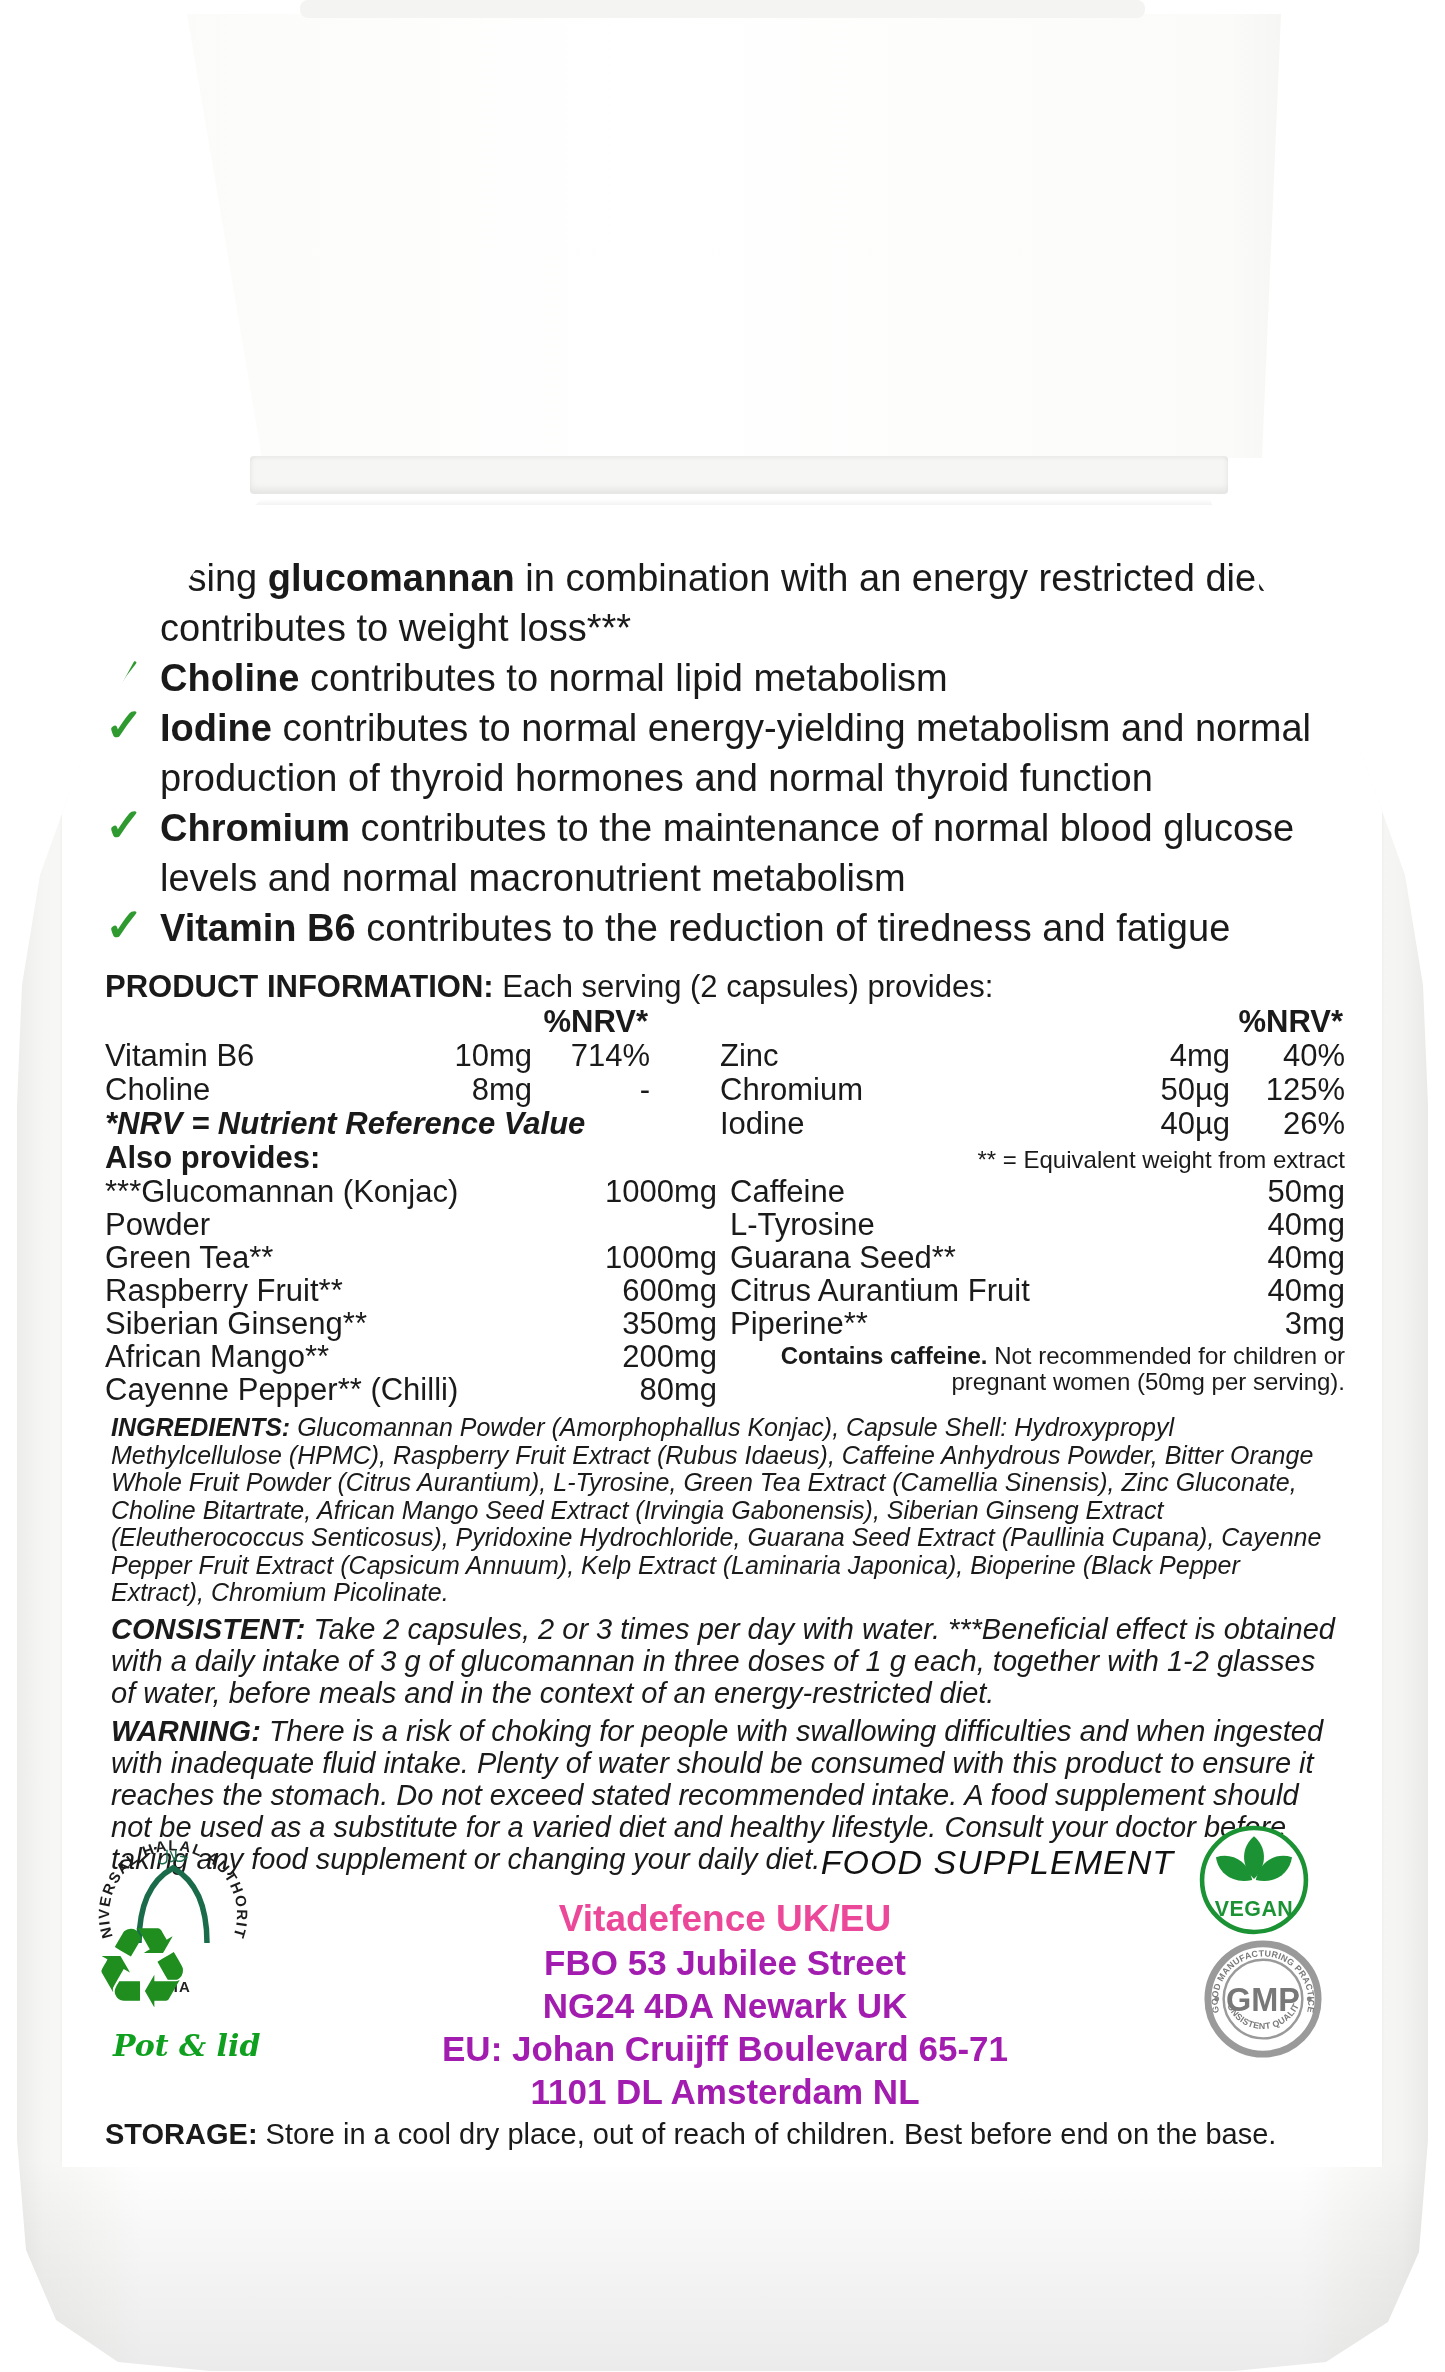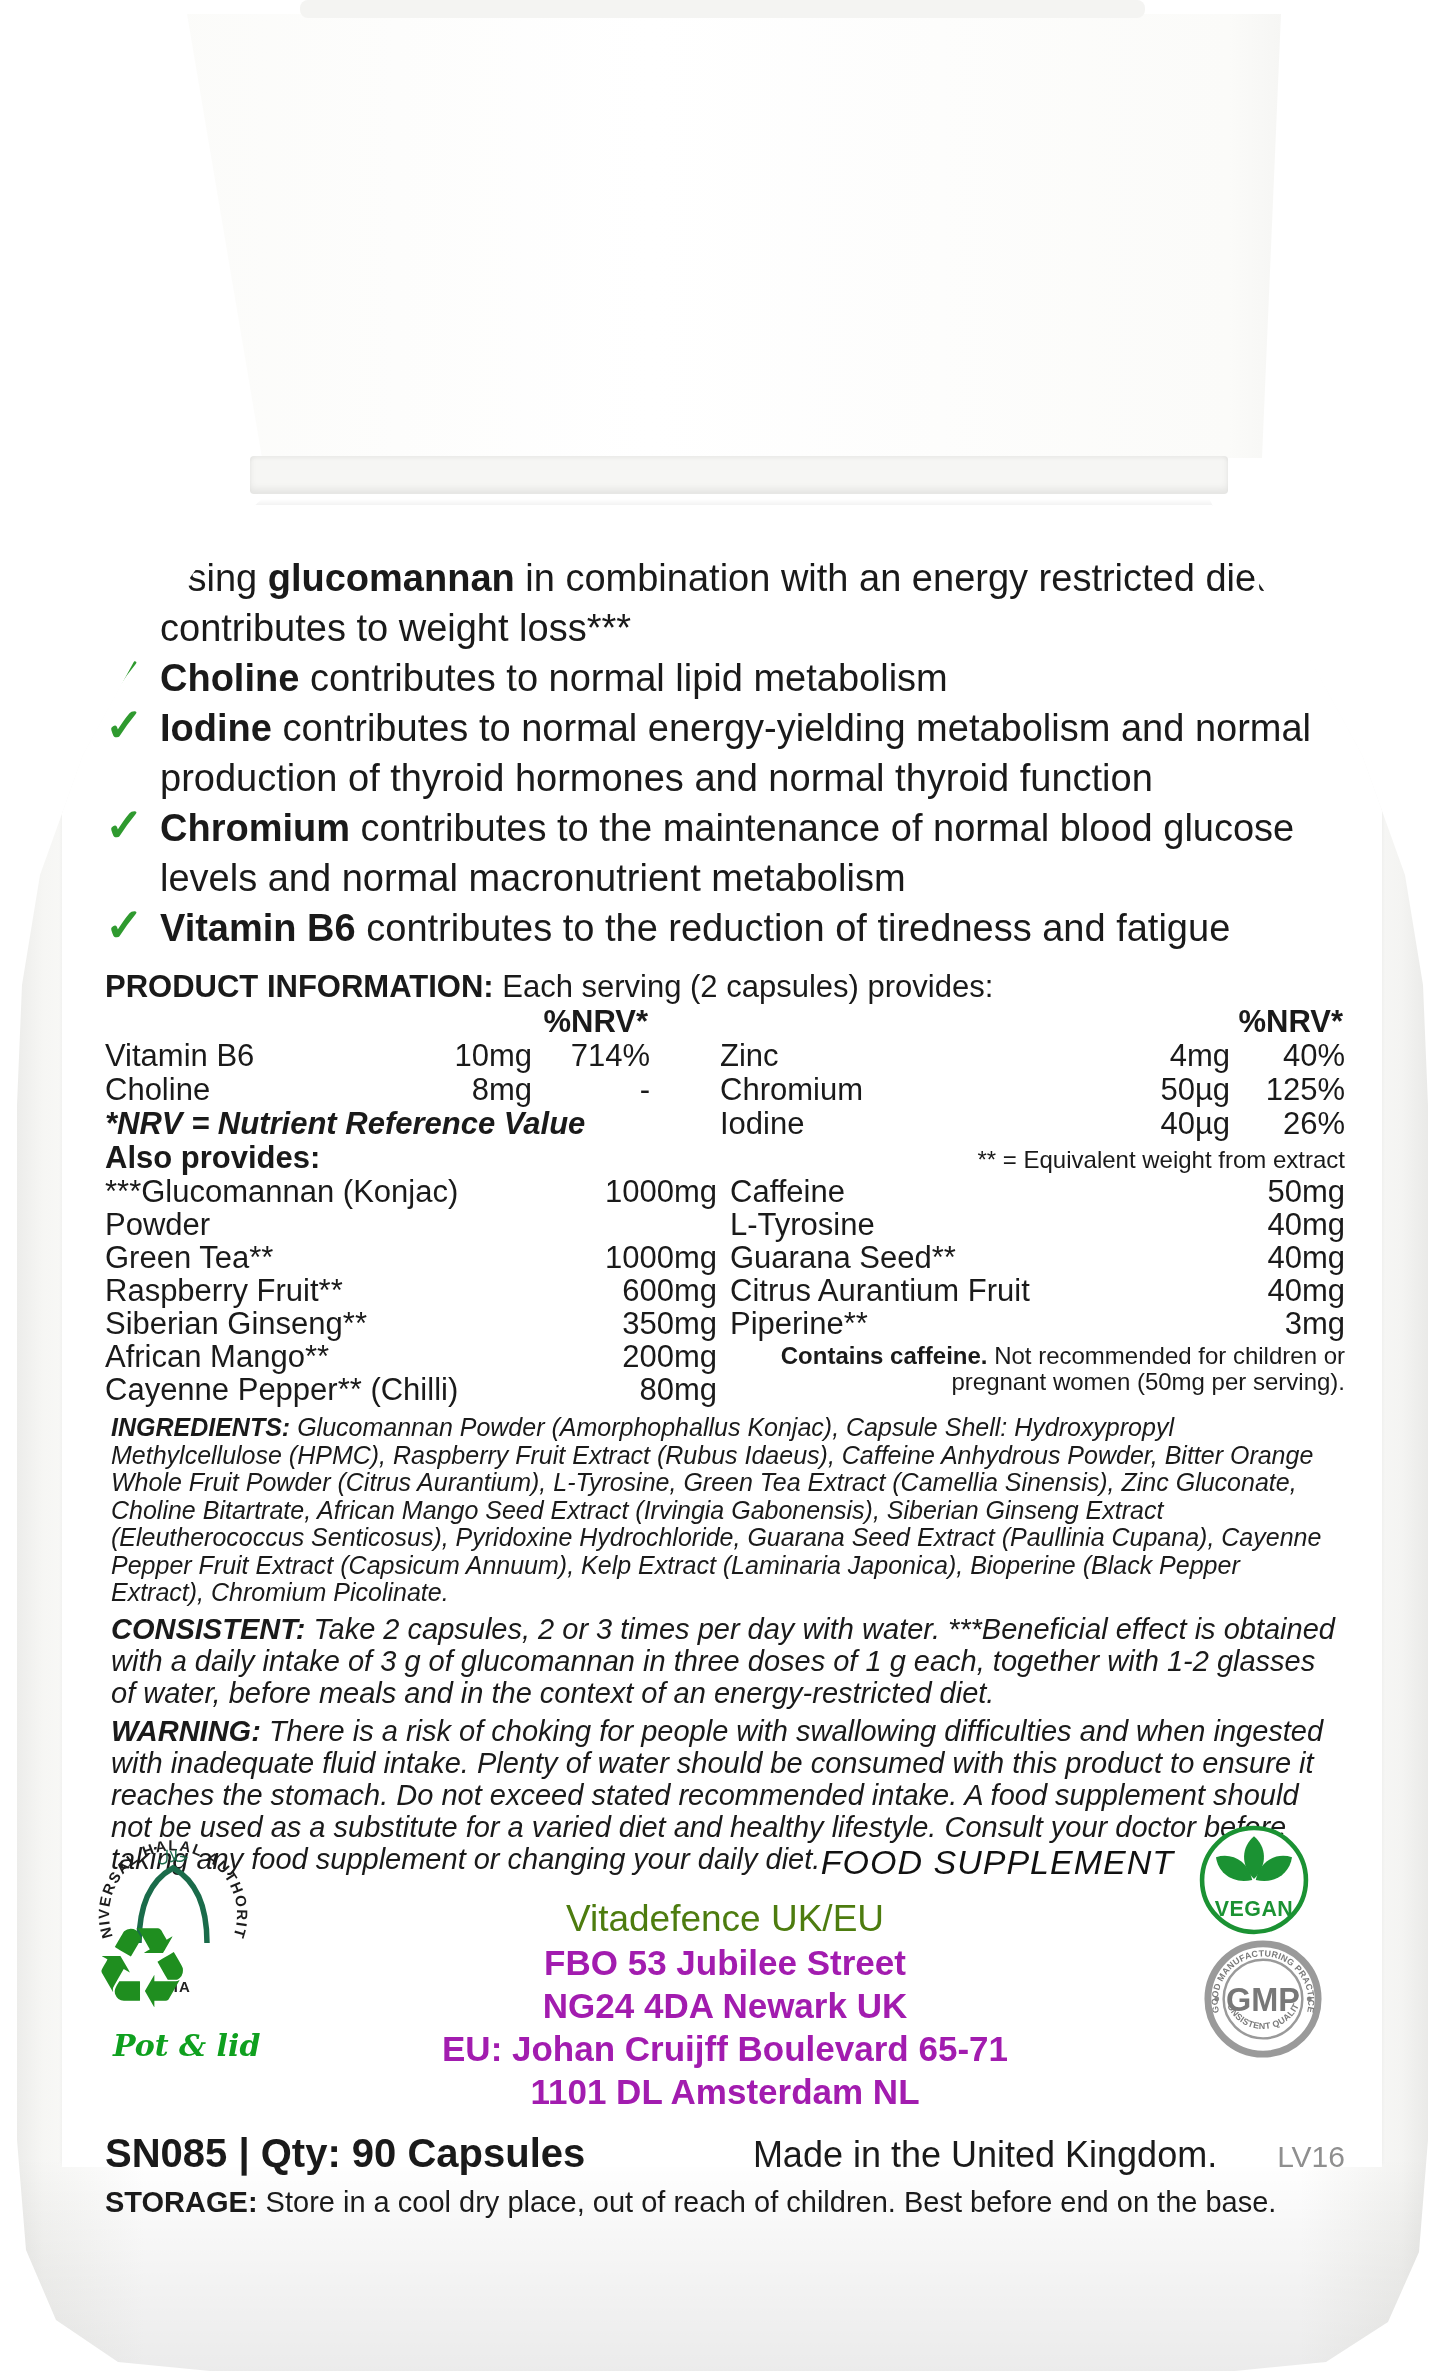--- a/index.html
+++ b/index.html
@@ -50,21 +50,21 @@
   
   .para{margin:6px;font-style:italic;}
   .ingredients{margin-top:8px;font-size:25px;line-height:27.5px;}
   .ingredients b{font-weight:bold;}
   .directions{margin-top:6px;font-size:29px;line-height:32px;}
   .directions b,.warning b{font-weight:bold;}
   .warning{margin-top:2px;font-size:29px;line-height:32px;position:relative;}
   .food-supplement{position:absolute;right:165px;bottom:-3px;font-size:34px;letter-spacing:1px;color:#111;}
   
   .manufacturer{margin-top:22px;text-align:center;}
-  .mfr-name{font-size:37px;line-height:44px;font-weight:normal;color:#4d7c0f;}
+  .mfr-name{font-size:37px;line-height:44px;font-weight:bold;color:#ec4899;}
   .mfr-line{font-size:35px;line-height:43px;font-weight:bold;color:#a21caf;}
   
   .footer-row{margin-top:16px;display:flex;align-items:baseline;font-size:36px;line-height:48px;}
   .sku{font-weight:bold;font-size:40px;}
   .made-in{margin-left:auto;margin-right:60px;}
   .batch{color:#8f8f8f;font-size:30px;}
   .storage{margin-top:4px;font-size:29px;line-height:34px;}
   .storage b{font-weight:bold;}
   
   .halal-badge{position:absolute;left:26px;top:1307px;width:170px;height:195px;}
@@ -217,25 +217,20 @@
       </p>
 
       <div class="manufacturer">
         <div class="mfr-name">Vitadefence UK/EU</div>
         <div class="mfr-line">FBO 53 Jubilee Street</div>
         <div class="mfr-line">NG24 4DA Newark UK</div>
         <div class="mfr-line">EU: Johan Cruijff Boulevard 65-71</div>
         <div class="mfr-line">1101 DL Amsterdam NL</div>
       </div>
 
-      <div class="footer-row">
-        <span class="sku">SN085 | Qty: 90 Capsules</span>
-        <span class="made-in">Made in the United Kingdom.</span>
-        <span class="batch">LV16</span>
-      </div>
       <div class="storage">
         <b>STORAGE:</b><span> Store in a cool dry place, out of reach of children. Best before end on the base.</span>
       </div>
 
       <svg class="halal-badge" viewBox="0 0 170 195">
         <defs>
           <path id="halal-arc" d="M 24 122 A 64 64 0 1 1 146 122" fill="none"></path>
         </defs>
         <text font-size="15" font-weight="bold" fill="#1c1c1c" letter-spacing="1.5" font-family="Liberation Sans, sans-serif">
           <textPath href="#halal-arc" startOffset="50%" text-anchor="middle">UNIVERSAL HALAL AUTHORITY</textPath>

